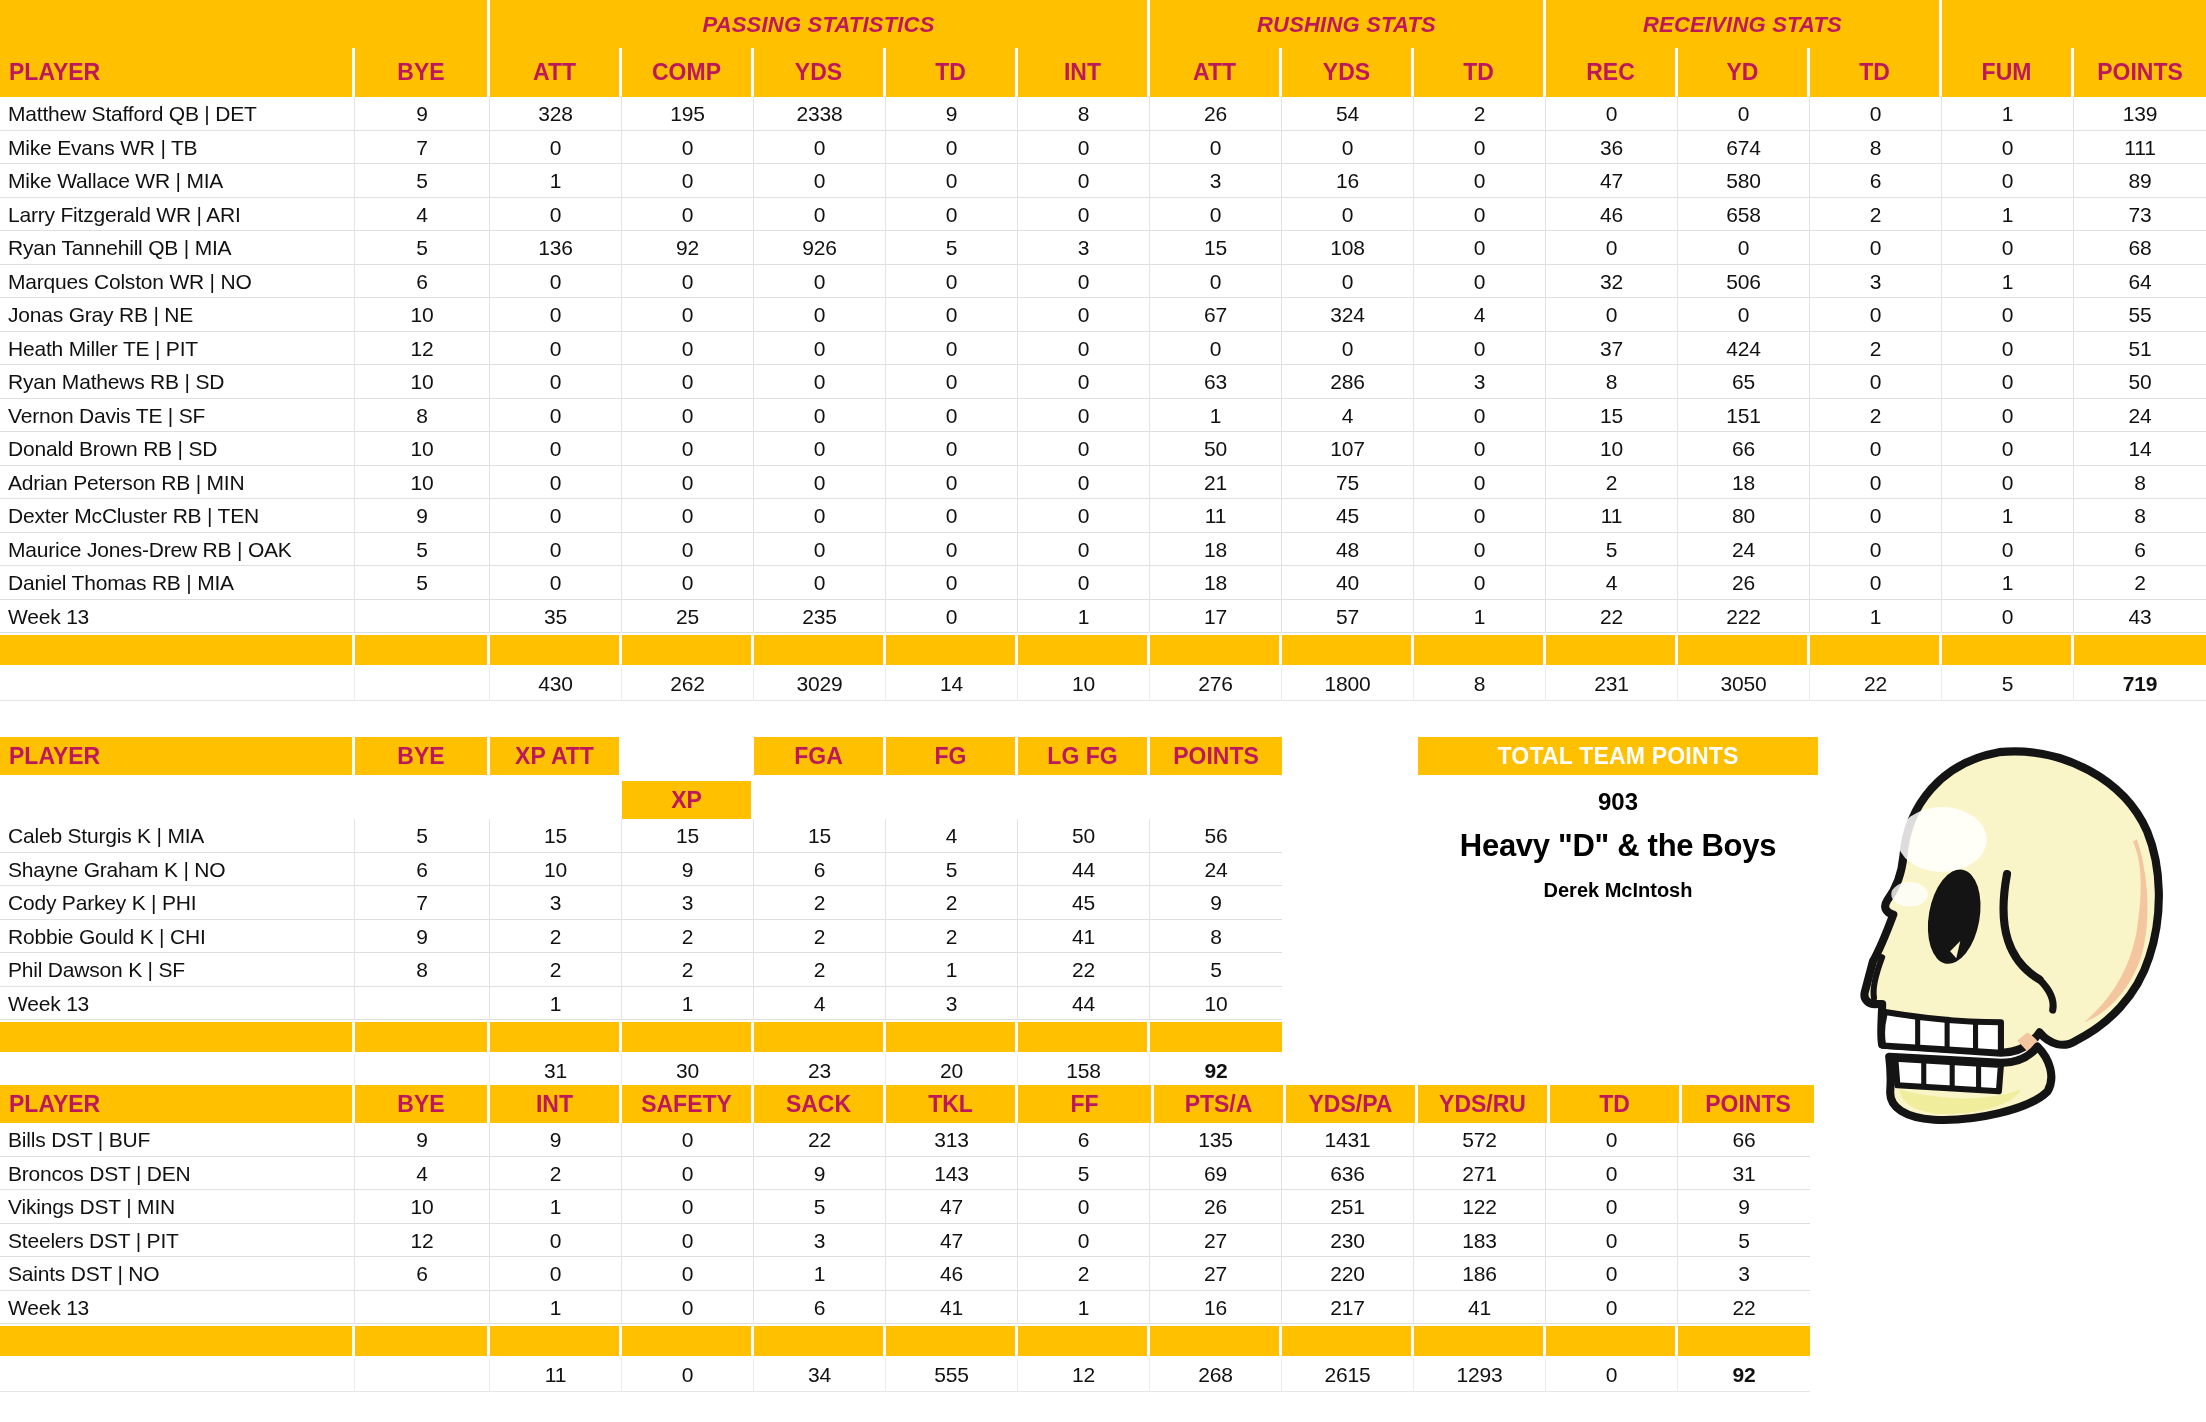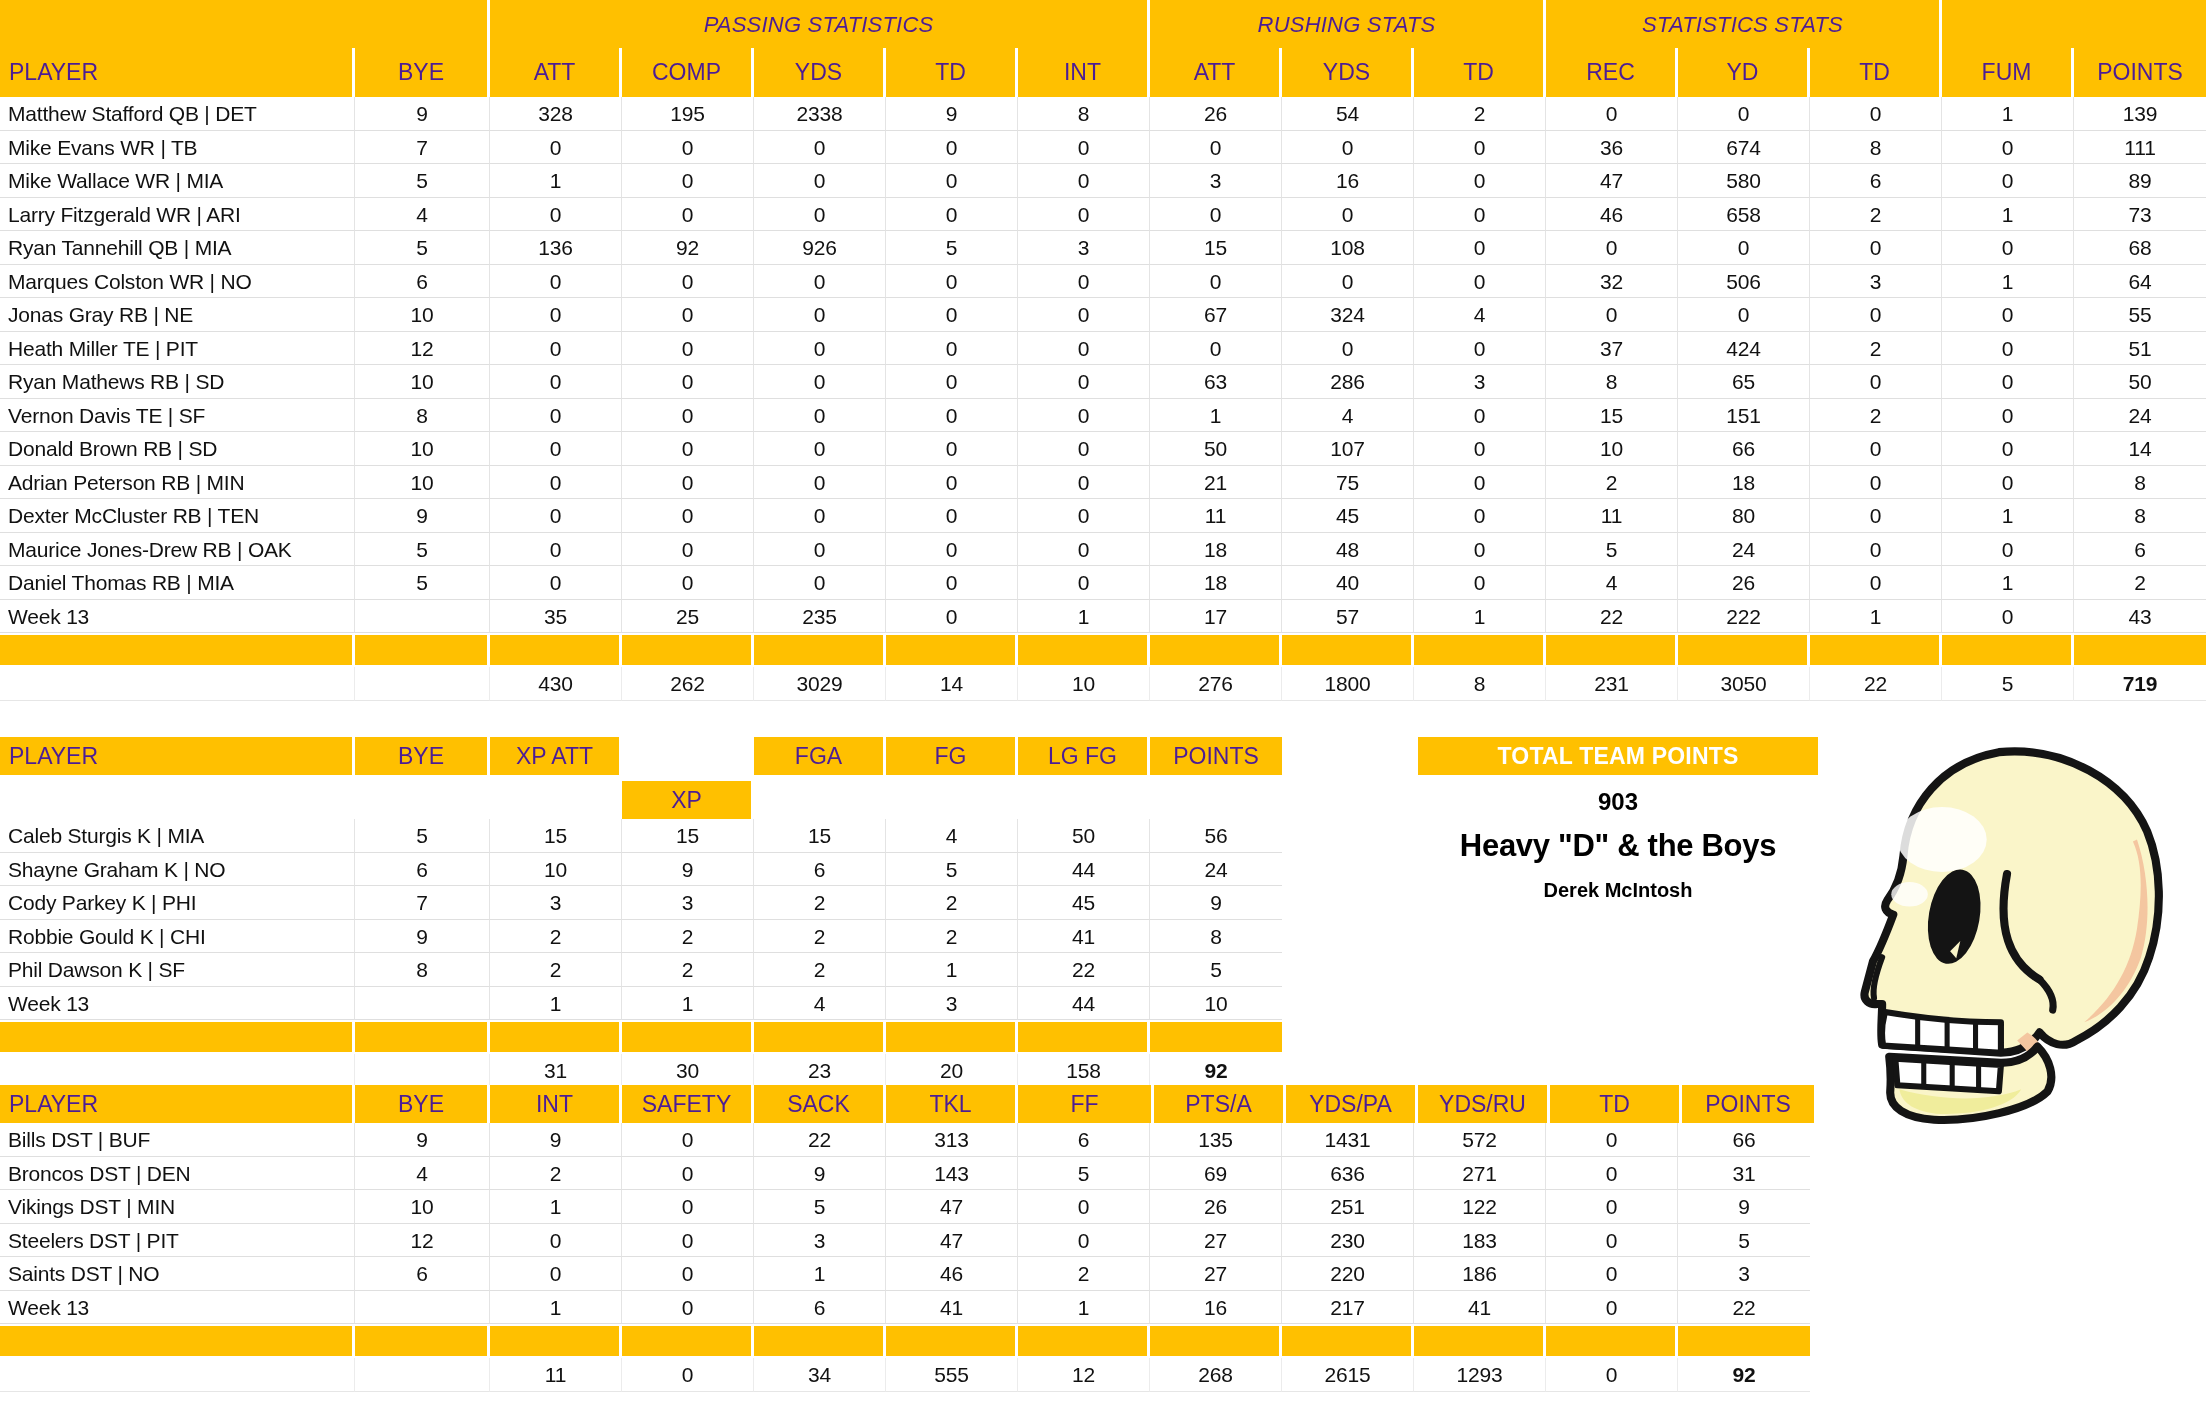--- a/index.html
+++ b/index.html
@@ -7,21 +7,21 @@
   body {
     width:2206px; height:1422px; position:relative; overflow:hidden;
     font-family:"Liberation Sans", sans-serif; color:#111;
   }
   .tbl { position:absolute; left:0; }
   .row { display:flex; }
   .cell { flex:0 0 auto; overflow:hidden; white-space:nowrap; }
 
   
   .gcell {
-    background:#FFC000; color:#4c1d95; font-weight:normal;
+    background:#FFC000; color:#be185d; font-weight:bold;
     border-right:3px solid #fff;
   }
   .gcell:last-child { border-right:none; }
   .group-row .gcell { font-style:italic; font-size:22px; letter-spacing:0.2px;
     height:48px; line-height:50px; text-align:center; }
   .header-row .gcell { font-size:23px; height:49px; line-height:49px; text-align:center; }
   .header-row .gcell.name-col { text-align:left; padding-left:9px; }
   .t23 .header-row .gcell { height:38px; line-height:38px; }
 
   
@@ -62,21 +62,21 @@
   .skull-wrap { position:absolute; left:1848px; top:742px; width:316px; height:396px; }
 </style>
 </head>
 <body>
 
 <section class="tbl t1" style="top:0px;">
     <div class="row group-row">
       <div class="cell gcell" style="width: 490px;"></div>
       <div class="cell gcell" style="width: 660px;">PASSING STATISTICS</div>
       <div class="cell gcell" style="width: 396px;">RUSHING STATS</div>
-      <div class="cell gcell" style="width: 396px;">STATISTICS STATS</div>
+      <div class="cell gcell" style="width: 396px;">RECEIVING STATS</div>
       <div class="cell gcell" style="width: 264px;"></div>
     </div>
     <div class="row header-row">
       <div class="cell gcell name-col" style="width: 355px;">PLAYER</div>
       <div class="cell gcell" style="width: 135px;">BYE</div>
       <div class="cell gcell" style="width: 132px;">ATT</div>
       <div class="cell gcell" style="width: 132px;">COMP</div>
       <div class="cell gcell" style="width: 132px;">YDS</div>
       <div class="cell gcell" style="width: 132px;">TD</div>
       <div class="cell gcell" style="width: 132px;">INT</div>

